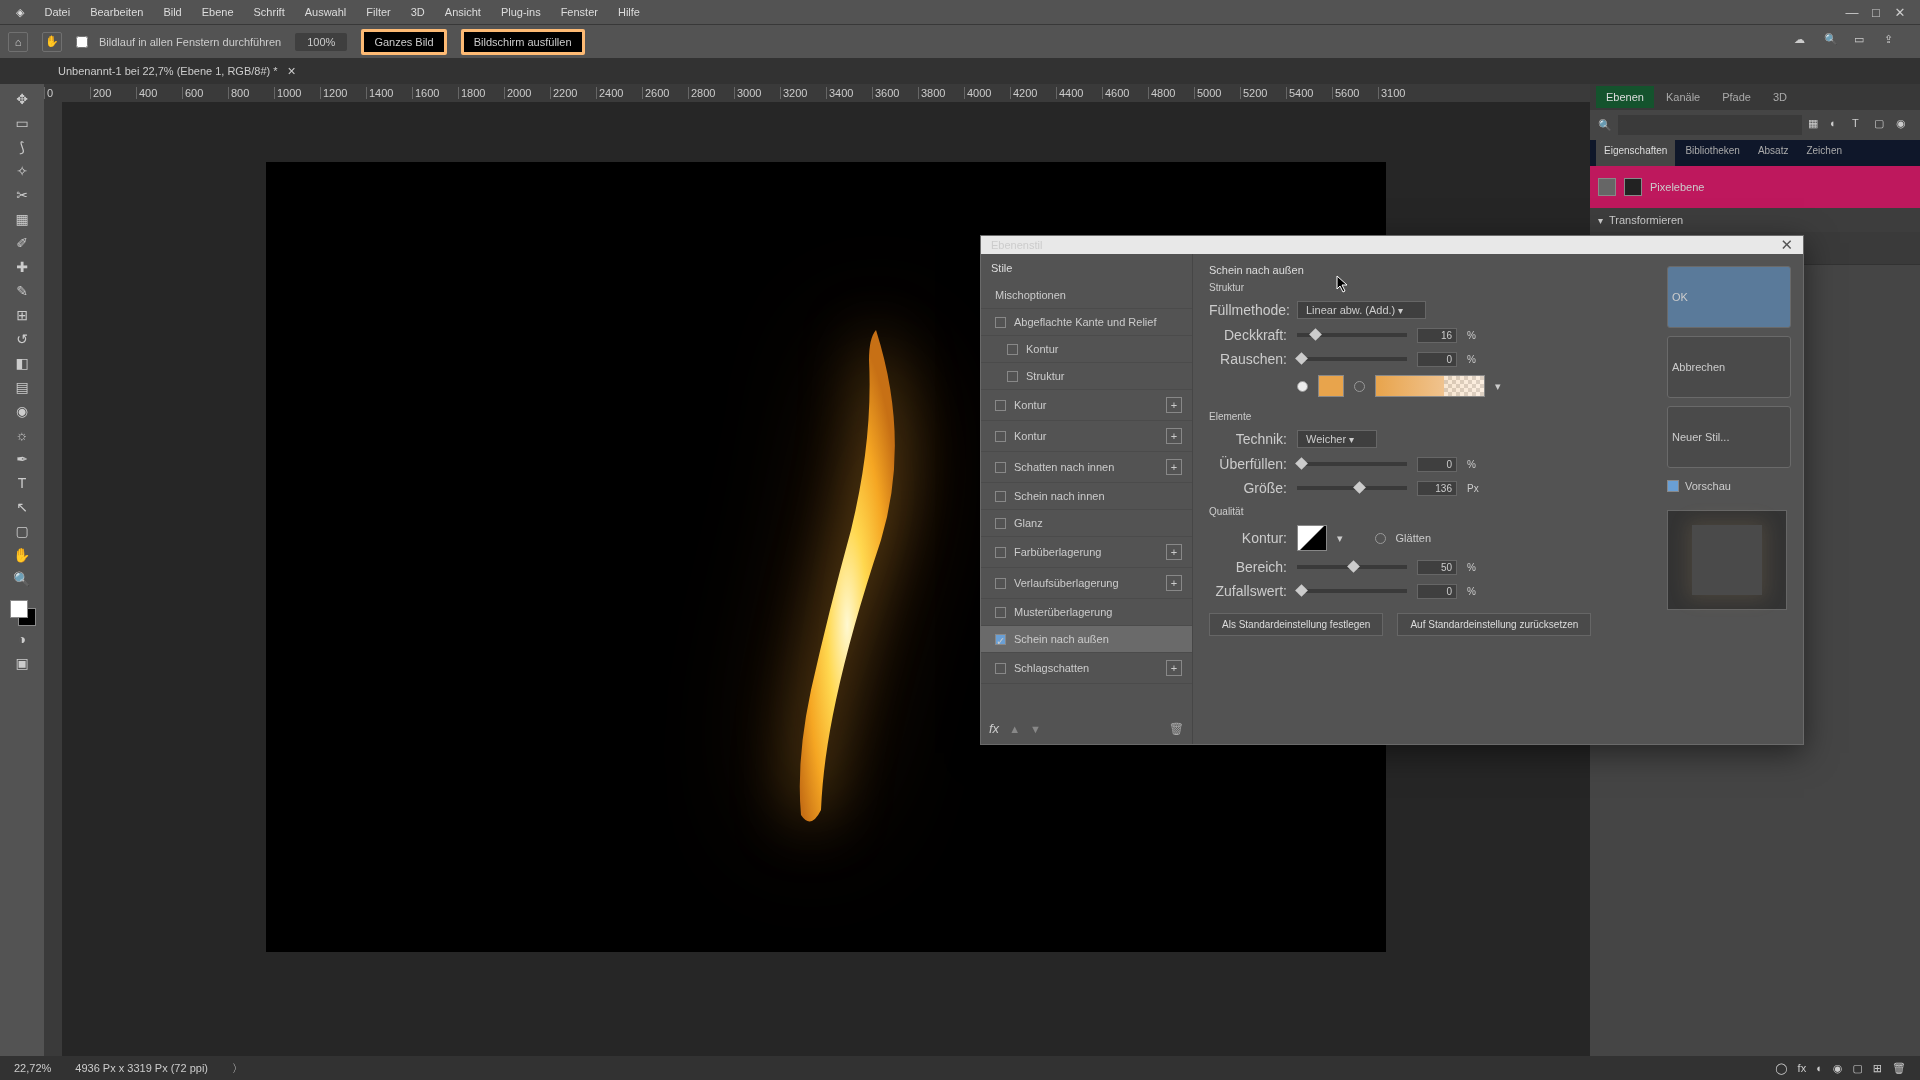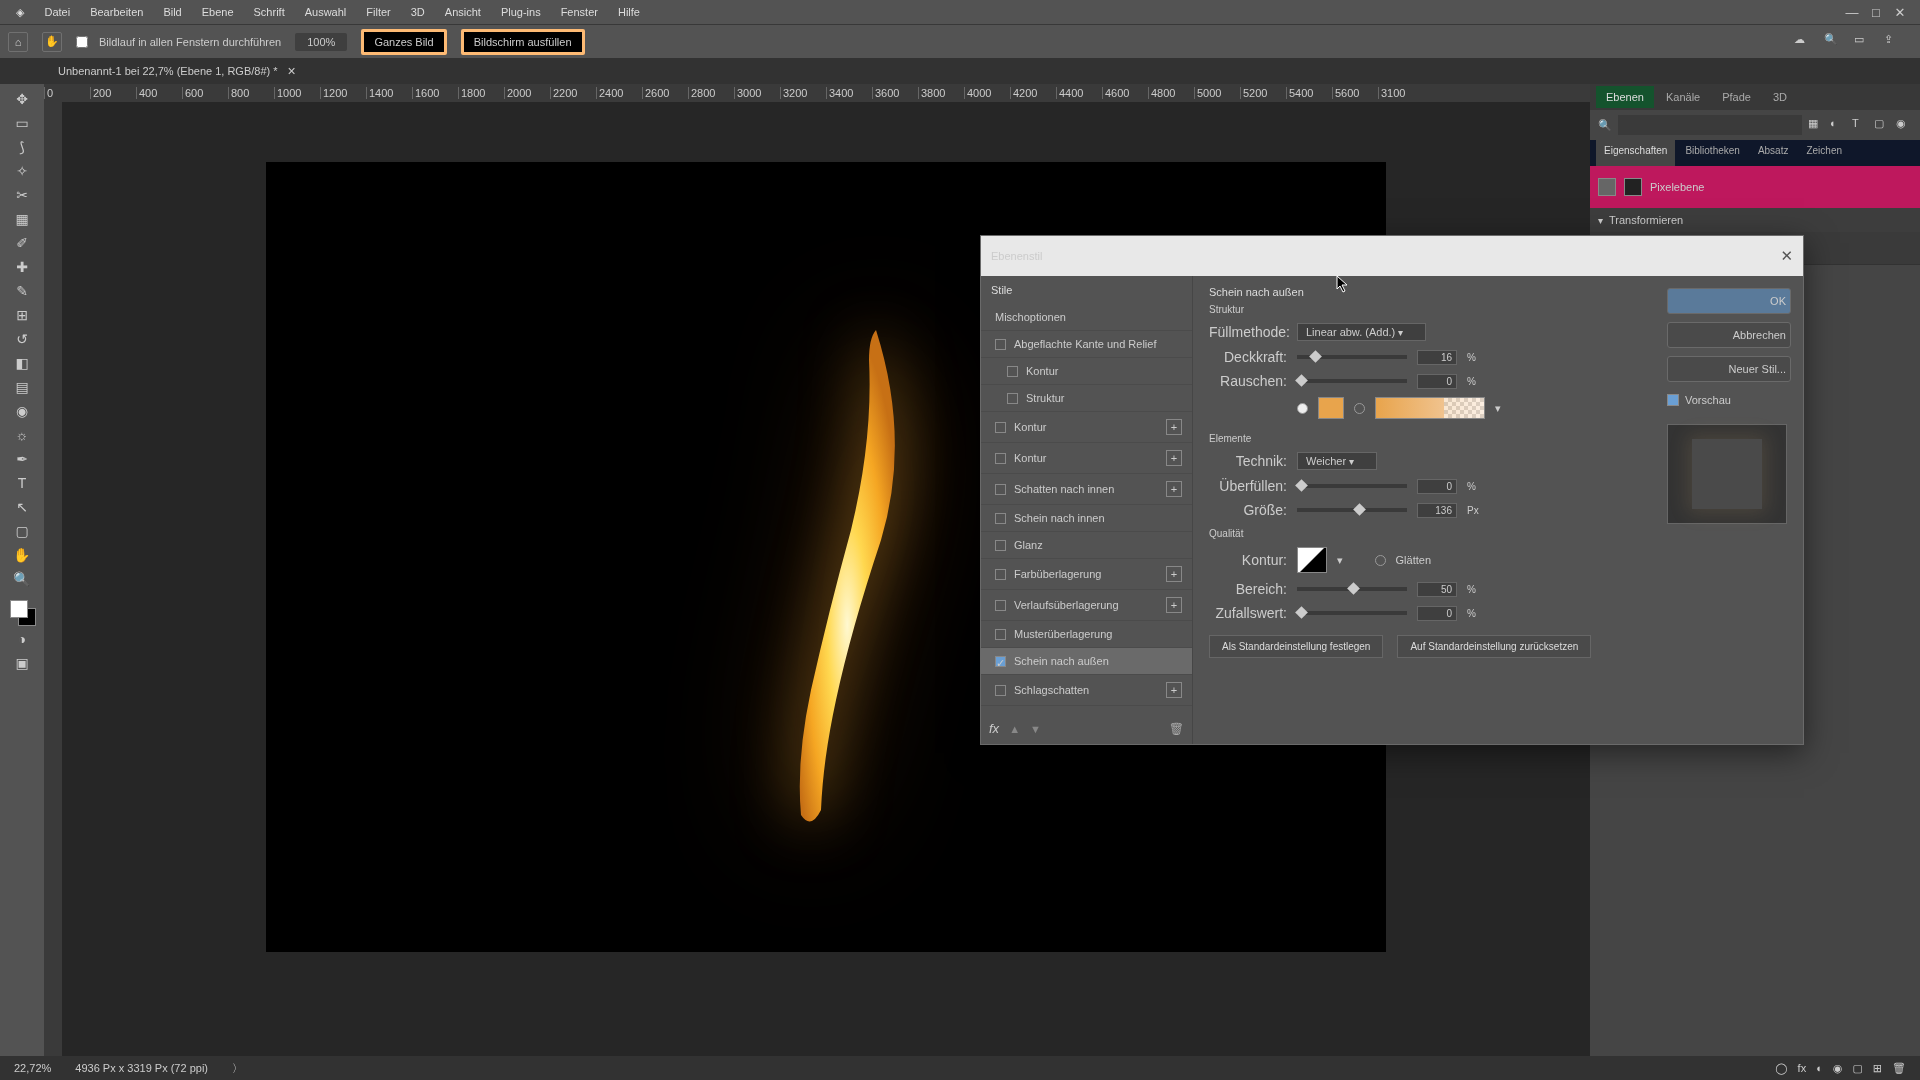--- a/index.html
+++ b/index.html
@@ -48,21 +48,21 @@
 .pixel-row .sq2{width:18px;height:18px;background:#222;border:1px solid #888}
 .trans-header{padding:6px 8px;background:#3d3d3d;display:flex;align-items:center;gap:6px}
 .trans-header .chev{font-size:10px}
 .layer-row{display:flex;align-items:center;gap:6px;padding:4px 8px;background:#3a3a3a;border-bottom:1px solid #323232}
 .layer-row .eye{width:14px}
 .layer-row .thumb{width:30px;height:24px;background:#fff;border:1px solid #999}
 .statusbar{position:absolute;left:0;right:0;bottom:0;height:24px;background:#323232;display:flex;align-items:center;padding:0 14px;gap:24px;color:#999;font-size:10px}
 .statusbar .sr{margin-left:auto;display:flex;gap:10px}
 
 .dialog{position:absolute;left:980px;top:235px;width:824px;height:510px;background:#535353;border:1px solid #6a6a6a;box-shadow:0 8px 30px rgba(0,0,0,.5);display:flex;flex-direction:column}
-.dialog .titlebar{height:40px;background:#e8e8e8;display:flex;align-items:center;padding:0 10px;color:#333;font-size:12px}
+.dialog .titlebar{height:18px;background:#e8e8e8;display:flex;align-items:center;padding:0 10px;color:#333;font-size:12px}
 .dialog .titlebar .x{margin-left:auto;color:#555;font-size:15px;cursor:pointer}
 .dialog .body{flex:1;display:flex}
 .dlg-left{width:212px;background:#535353;border-right:1px solid #464646;display:flex;flex-direction:column}
 .dlg-left .hdr{padding:8px 10px;color:#ddd;background:#535353}
 .dlg-left .opt{padding:7px 10px 7px 14px;display:flex;align-items:center;gap:8px;border-bottom:1px solid #4b4b4b;position:relative}
 .dlg-left .opt.sub{padding-left:26px}
 .dlg-left .opt .cb{width:11px;height:11px;border:1px solid #888;background:#535353}
 .dlg-left .opt .cb.on{background:#6a9fd4}
 .dlg-left .opt.active{background:#6a6a6a}
 .dlg-left .opt .plus{margin-left:auto;width:16px;height:16px;border:1px solid #888;display:flex;align-items:center;justify-content:center;font-size:11px}
@@ -84,21 +84,21 @@
 .dlg-mid .radio{width:11px;height:11px;border-radius:50%;border:1px solid #999;background:#eee}
 .dlg-mid .radio2{width:11px;height:11px;border-radius:50%;border:1px solid #999}
 .dlg-mid .swatch-c{width:26px;height:22px;background:#e8a44c;border:1px solid #888}
 .dlg-mid .grad{width:110px;height:22px;background:linear-gradient(90deg,#e8a44c,#f5d5b5);border:1px solid #888;position:relative}
 .dlg-mid .grad::after{content:"";position:absolute;right:0;top:0;bottom:0;width:40px;background:repeating-conic-gradient(#ccc 0 25%,#fff 0 50%) 0 0/8px 8px;opacity:.6}
 .dlg-mid .sect{margin-top:10px}
 .dlg-mid .contour{width:30px;height:26px;background:linear-gradient(135deg,#fff 48%,#000 52%);border:1px solid #888}
 .dlg-mid .btnrow{display:flex;gap:14px;margin-top:14px}
 .dlg-mid .linkbtn{background:#4a4a4a;border:1px solid #666;padding:5px 12px;font-size:10px;color:#ddd}
 .dlg-right{width:148px;padding:12px;background:#535353;display:flex;flex-direction:column;gap:8px}
-.dlg-right .rbtn{background:#4a4a4a;border:1px solid #6a6a6a;padding:6px 4px;text-align:right;border-radius:3px;font-size:11px}
+.dlg-right .rbtn{background:#4a4a4a;border:1px solid #6a6a6a;padding:24px 4px;text-align:left;border-radius:3px;font-size:11px}
 .dlg-right .rbtn.primary{background:#5a7a9a}
 .dlg-right .chkrow{display:flex;align-items:center;gap:6px;margin-top:4px}
 .dlg-right .chkrow .cb{width:12px;height:12px;background:#6a9fd4;border:1px solid #888}
 .dlg-right .preview{margin-top:10px;width:120px;height:100px;background:#333;border:1px solid #666;display:flex;align-items:center;justify-content:center}
 .dlg-right .preview .inner{width:70px;height:70px;background:#4a4a4a;box-shadow:0 0 18px 4px rgba(220,180,120,.15)}
 .cursor{position:absolute;left:1336px;top:275px;width:14px;height:18px;z-index:999}
 .cursor svg{width:100%;height:100%}
 </style>
 </head>
 <body>

